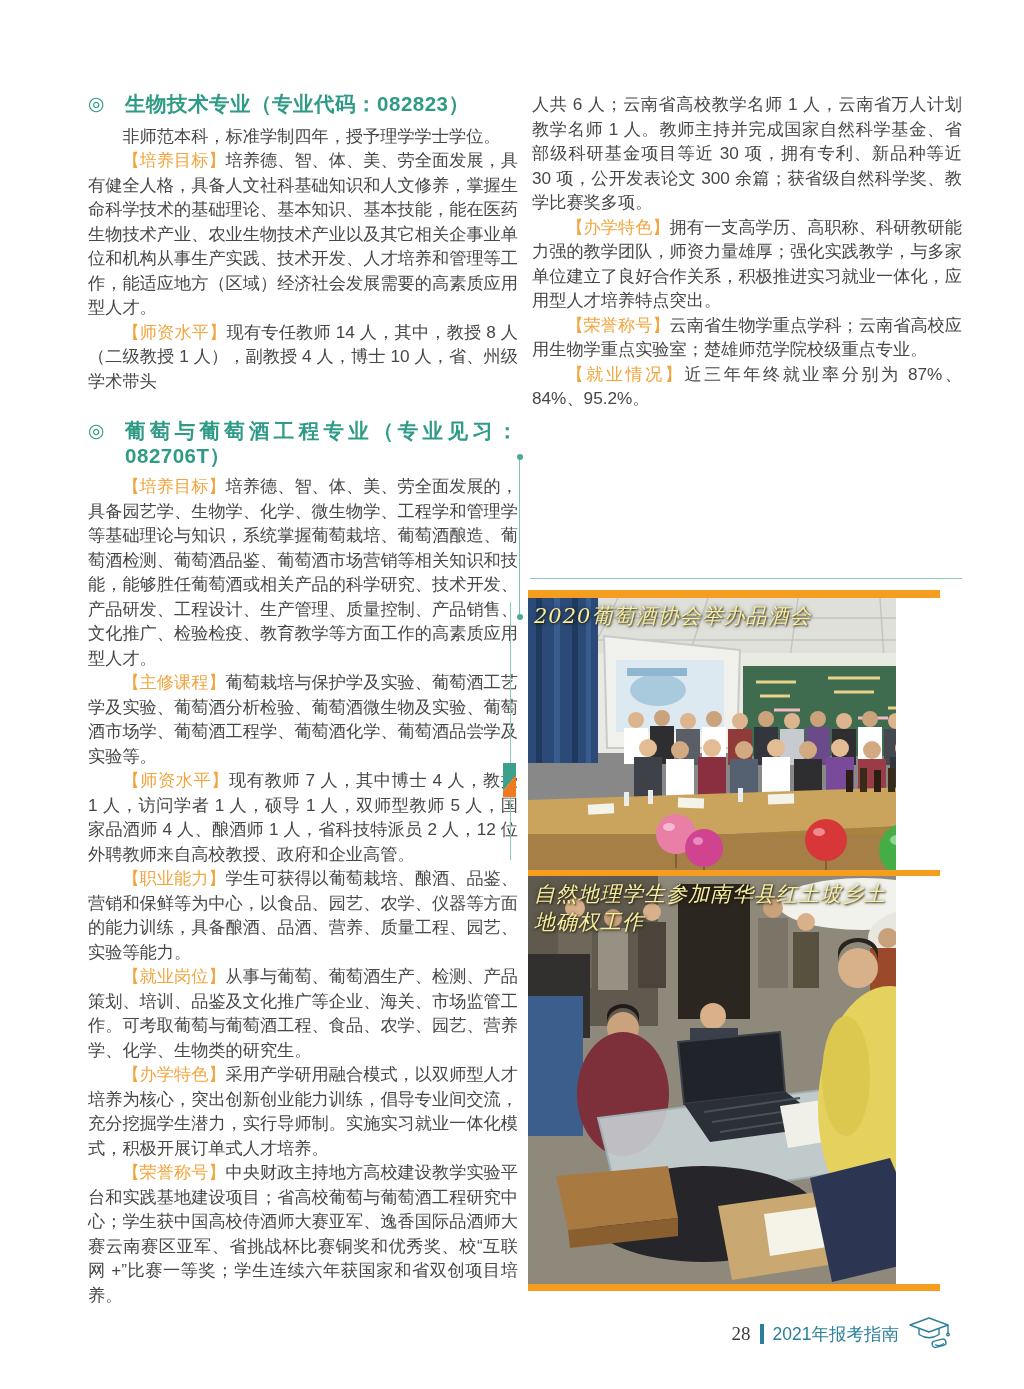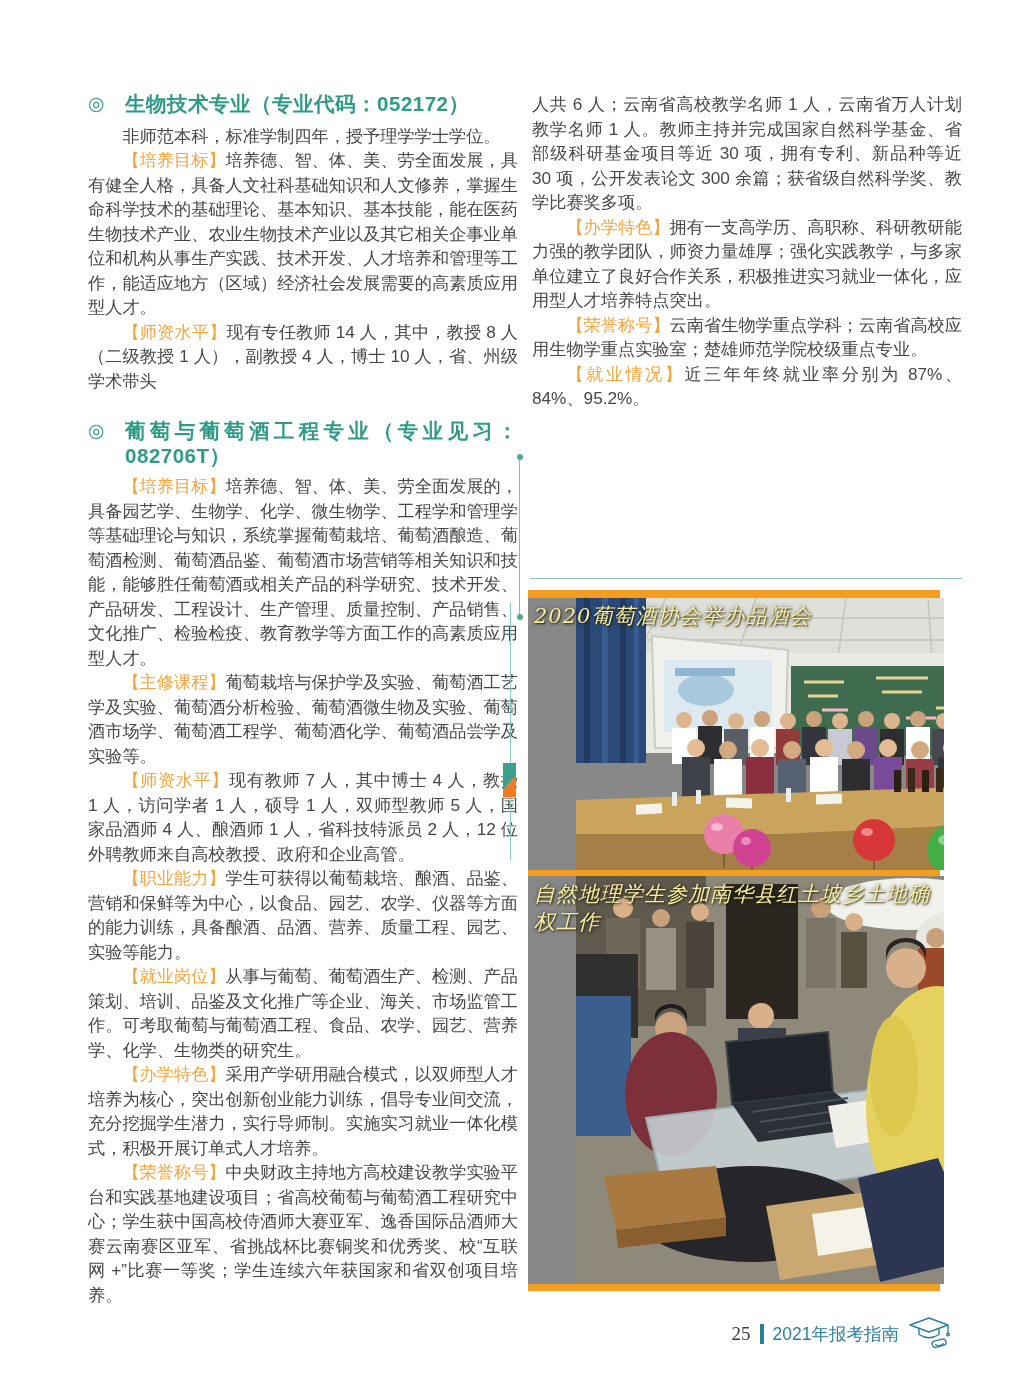--- a/index.html
+++ b/index.html
@@ -27,21 +27,21 @@
                background:#4da896;}
   .h-rule{position:absolute;height:1px;background:#8cc8c0;}
   .flag{position:absolute;left:503px;top:763px;width:13px;height:34px;}
 
   
   .photo-block{position:absolute;left:528px;top:590px;width:412px;}
   .bar{width:412px;background:#f59d1f;}
   .bar.top{height:8px;}
   .bar.mid{height:6px;}
   .bar.bot{height:7px;}
-  .photo{position:relative;width:368px;overflow:hidden;background:#888;padding-left:48px;}
+  .photo{position:relative;width:368px;overflow:hidden;background:#888;}
   .photo svg{display:block;}
   .caption{position:absolute;left:6px;top:4px;z-index:3;
            font-family:"DejaVu Serif","Liberation Serif",serif;font-style:italic;
            font-size:21px;letter-spacing:1px;color:#f6eea2;
            text-shadow:1px 1px 2px rgba(40,30,0,.85),0 0 4px rgba(0,0,0,.5);}
 
   
   .footer{position:absolute;right:72px;top:1316px;display:flex;align-items:center;gap:9px;}
   .footer .num{font-family:"Liberation Serif","DejaVu Serif",serif;
                font-size:19px;color:#3c3c3c;}
@@ -52,21 +52,21 @@
 </head>
 <body>
 
 <div class="page">
 
   <div class="col col-left">
 
     <section>
       <h2 class="major">
         <span class="bullet">◎</span>
-        <span>生物技术专业（专业代码：052172）</span>
+        <span>生物技术专业（专业代码：082823）</span>
       </h2>
       <p class="indent">非师范本科，标准学制四年，授予理学学士学位。</p>
       <p class="indent"><span class="tag">【培养目标】</span><span>培养德、智、体、美、劳全面发展，具有健全人格，具备人文社科基础知识和人文修养，掌握生命科学技术的基础理论、基本知识、基本技能，能在医药生物技术产业、农业生物技术产业以及其它相关企事业单位和机构从事生产实践、技术开发、人才培养和管理等工作，能适应地方（区域）经济社会发展需要的高素质应用型人才。</span></p>
       <p class="indent"><span class="tag">【师资水平】</span><span>现有专任教师 14 人，其中，教授 8 人（二级教授 1 人），副教授 4 人，博士 10 人，省、州级学术带头</span></p>
     </section>
 
     <section class="sec2">
       <h2 class="major">
         <span class="bullet">◎</span>
         <span>葡萄与葡萄酒工程专业（专业见习：082706T）</span>
@@ -256,21 +256,21 @@
         <ellipse cx="362" cy="232" rx="72" ry="122" fill="#e5d25e"></ellipse>
         <ellipse cx="318" cy="200" rx="24" ry="60" fill="#dcc84e"></ellipse>
         <polygon points="282,302 362,282 404,382 304,406" fill="#2c3552"></polygon>
       </svg>
     </div>
 
     <div class="bar bot"></div>
   </div>
 
   <div class="footer">
-    <span class="num">25</span>
+    <span class="num">28</span>
     <span class="sep"></span>
     <span class="guide">2021年报考指南</span>
     <svg width="44" height="36" viewBox="0 0 44 36">
       <g fill="none" stroke="#2c7f9a" stroke-width="1.4" stroke-linejoin="round">
         <polygon points="21,2 40,9 21,16 2,9"></polygon>
         <path d="M11 12.5 v6 q10 6.5 20 0 v-6"></path>
         <path d="M40 9 v8"></path>
         <circle cx="40" cy="18.5" r="1.3"></circle>
         <rect x="24" y="24" width="14" height="6.5" rx="3" transform="rotate(-14 31 27)"></rect>
         <path d="M27 28.5 q4 3 9 -1"></path>

